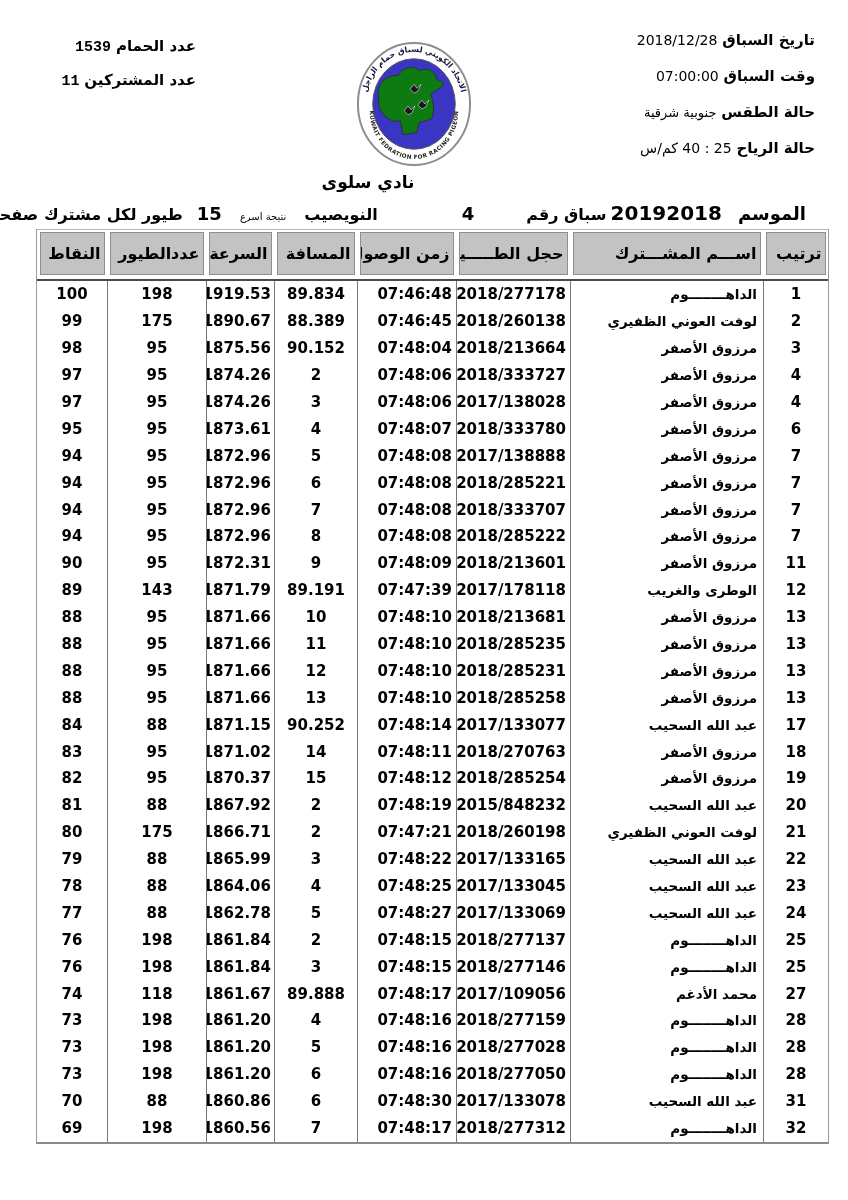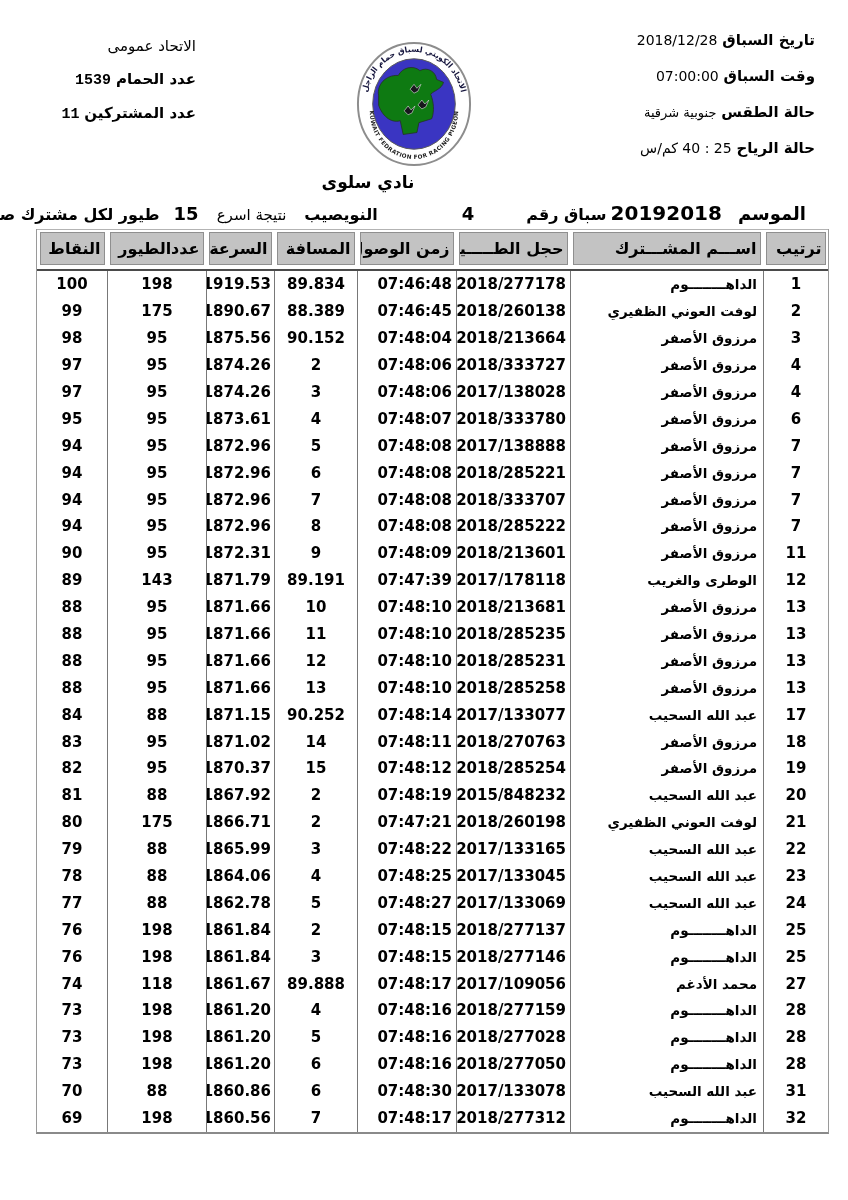--- a/index.html
+++ b/index.html
@@ -25,33 +25,33 @@
   .logo { position:absolute; top:40px; left:355px; width:118px; height:128px; }
 
   
   .club-title { position:absolute; top:172px; left:0; width:736px; text-align:center;
     font-weight:bold; font-size:17px; }
   .race-info { position:absolute; top:201px; right:42px; left:36px;
     display:flex; align-items:baseline; direction:rtl; white-space:nowrap; }
   .ri-b16 { font-weight:bold; font-size:16px; }
   .ri-b18 { font-weight:bold; font-size:18px; }
   .ri-b20 { font-weight:bold; font-size:20px; }
-  .ri-n15 { font-weight:normal; font-size:15px; }
+  .ri-n15 { font-weight:normal; font-size:10px; }
   .ml8{margin-left:16px}.ml4{margin-left:4px}.ml52{margin-left:52px}.ml84{margin-left:84px}
   .ml34{margin-left:18px}.ml18{margin-left:18px}.ml14{margin-left:14px}.ml12{margin-left:12px}
 
   
   .tbl { position:absolute; top:229px; left:36px; width:791px;
     border-left:1px solid #9a9a9a; border-right:1px solid #9a9a9a;
     border-bottom:2px solid #8a8a8a; box-sizing:content-box; }
   .tbl-head { display:grid; direction:rtl;
     grid-template-columns:65px 193px 114px 99px 83px 68px 99px 70px;
     border-top:1px solid #b3b3b3; padding:2px 0 4px 0; }
   .hcell { }
-  .hbox { background:#c3c3c3; border:1px solid #8f8f8f; margin:0 2.5px; height:33px;
+  .hbox { background:#c3c3c3; border:1px solid #8f8f8f; margin:0 2.5px; height:43px;
     display:flex; align-items:center; justify-content:flex-start;
     font-weight:bold; font-size:16px; padding:0 3px; box-sizing:border-box;
     white-space:nowrap; overflow:hidden; }
   .tbl-body { border-top:2px solid #4a4a4a; direction:rtl; }
   .brow { display:grid;
     grid-template-columns:65px 193px 114px 99px 83px 68px 99px 70px;
     height:26.9px; align-items:center; font-weight:bold; font-size:15px; }
   .brow > div { border-left:1px solid #787878; height:100%; display:flex; align-items:center;
     box-sizing:border-box; white-space:nowrap; overflow:hidden; }
   .brow > div:last-child { border-left:none; }
@@ -105,21 +105,20 @@
       <text font-size="8" fill="#14143c" font-weight="bold">
         <textPath href="#arcTop" startOffset="50%" text-anchor="middle">الاتحاد الكويتي لسباق حمام الزاجل</textPath>
       </text>
       <text font-size="5.8" fill="#222222" letter-spacing="0.4" font-weight="bold">
         <textPath href="#arcBottom" startOffset="50%" text-anchor="middle">KUWAIT FEDRATION FOR RACING PIGEON</textPath>
       </text>
     </svg>
   </div>
 
   <div class="hdr-left">
-    <div class="hl-line hl-normal">الاتحاد عمومى</div>
     <div class="hl-line">
       <span class="lbl">عدد الحمام</span>
       <span class="val">1539</span>
     </div>
     <div class="hl-line">
       <span class="lbl">عدد المشتركين</span>
       <span class="val">11</span>
     </div>
   </div>
 

